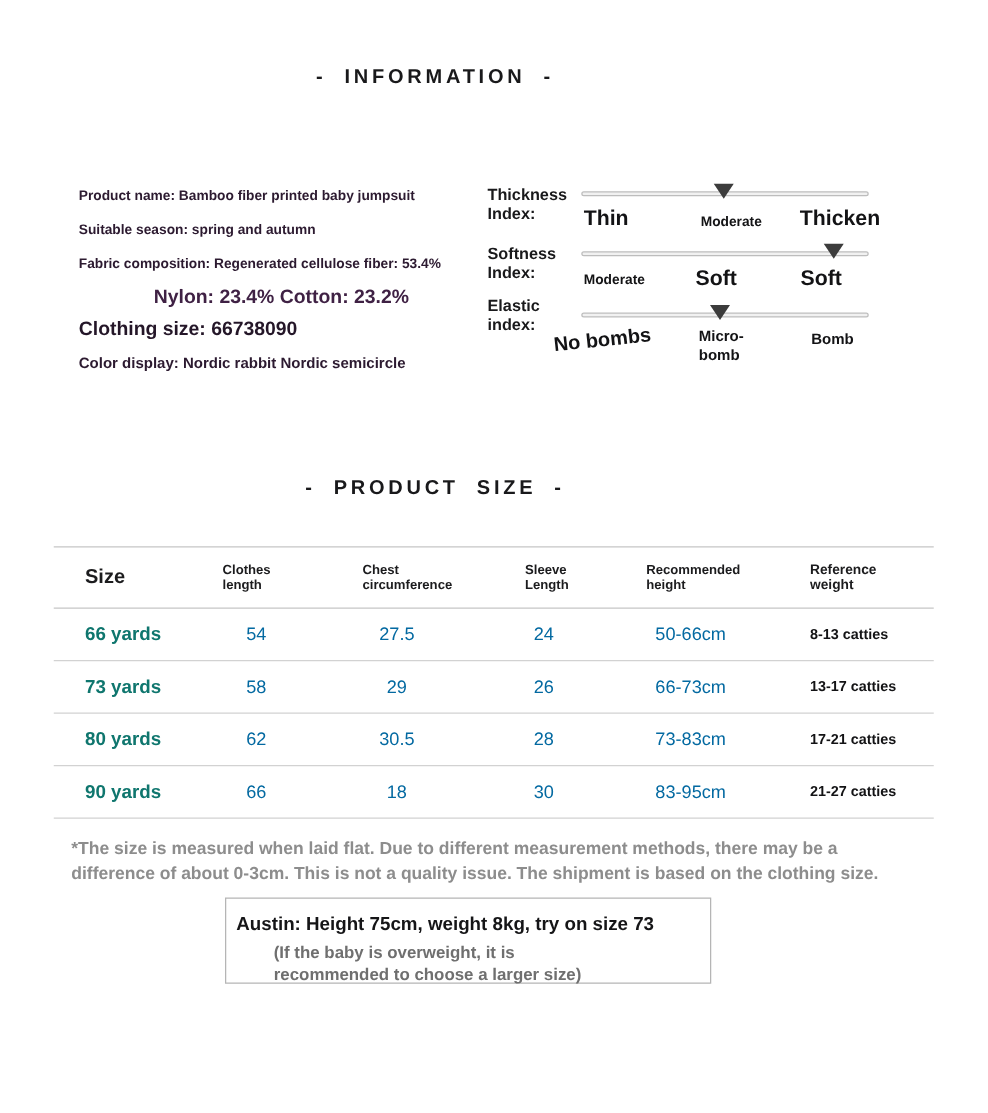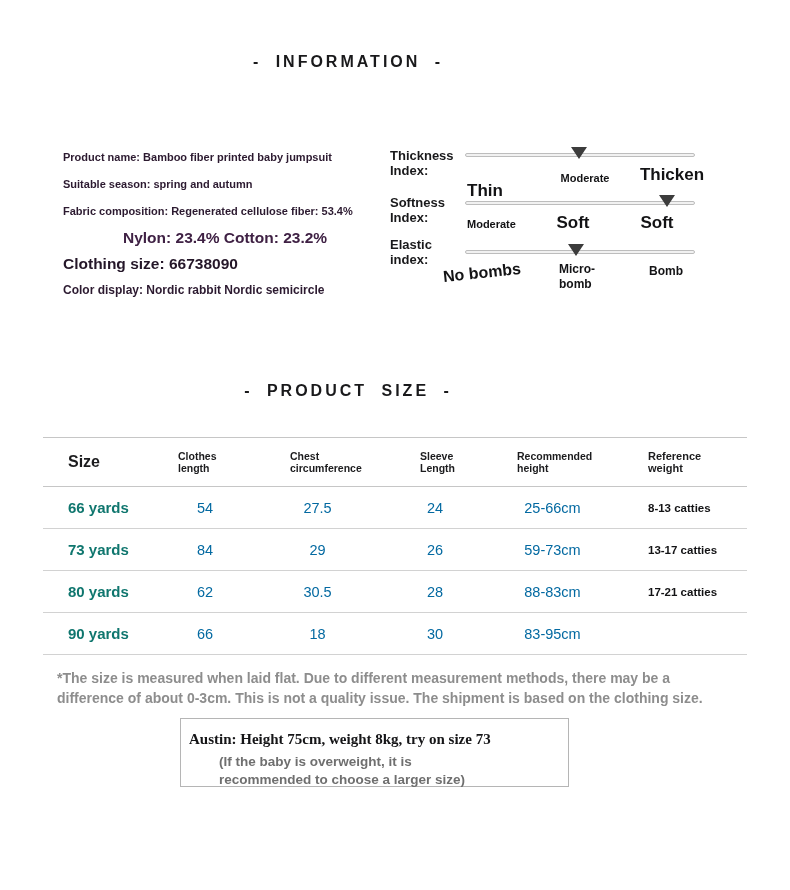--- a/index.html
+++ b/index.html
@@ -50,21 +50,21 @@
     background:#f1f1f1; border:1px solid #bdbdbd; border-radius:2px;
   }
   .idx-marker {
     position:absolute; top:-6px; width:0; height:0;
     border-left:8px solid transparent; border-right:8px solid transparent;
     border-top:12px solid #3c3c3c; transform:translateX(-50%);
   }
   .lvl { position:absolute; font-weight:bold; color:#131315; white-space:pre-line; }
   .lvl-big { font-size:17px; }
   .lvl-sml { font-size:11px;text-align:right; }
-  .t-left  { left:2px;   top:28px; }
+  .t-left  { left:2px;   top:12px; }
   .t-mid   { left:120px; top:19px; transform:translateX(-50%); }
   .t-right { left:207px; top:12px; transform:translateX(-50%); }
   .s-left  { left:2px;   top:17px; }
   .s-mid   { left:108px; top:12px; transform:translateX(-50%); }
   .s-right { left:192px; top:12px; transform:translateX(-50%); }
   .e-left  { left:17px;  top:14px; font-size:16px; transform:translateX(-50%) rotate(-6deg); white-space:nowrap; }
   .e-mid   { left:112px; top:12px; font-size:12px; line-height:15px; transform:translateX(-50%); text-align:left; }
   .e-right { left:201px; top:14px; font-size:12px; transform:translateX(-50%); }
 
   
@@ -92,21 +92,21 @@
   .td.c6 { justify-content:flex-start; padding-left:23px; font-weight:bold; color:#131315; font-size:11.5px; }
 
   
   .footnote {
     left:57px; top:668px; width:694px; font-size:14px; font-weight:bold;
     color:#8d8d8d; line-height:20px; white-space:pre-line;
   }
 
   
   .try-box { left:180px; top:718px; width:389px; height:69px; border:1px solid #b5b5b5; background:#ffffff; }
-  .try-line1 { margin:12px 0 0 8px;  font-size:15px;   font-weight:bold; color:#151517;font-family:Liberation Serif, serif; }
+  .try-line1 { margin:12px 0 0 8px;  font-size:15px;   font-weight:bold; color:#151517; }
   .try-line2 { margin:5px 0 0 38px; font-size:13.5px; font-weight:bold; color:#6f6f6f; line-height:18px; white-space:pre-line; }
 </style>
 </head>
 <body>
 
 <div class="page">
 
   <div class="abs sec-title" id="info-title">- INFORMATION -</div>
 
   <div class="abs pi-sm" id="pi-1">Product name: Bamboo fiber printed baby jumpsuit</div>
@@ -171,45 +171,46 @@
       <div class="th c5">Recommended
 height</div>
       <div class="th c6">Reference
 weight</div>
     </div>
     <div class="tbl-row">
       <div class="td c1">66 yards</div>
       <div class="td c2">54</div>
       <div class="td c3">27.5</div>
       <div class="td c4">24</div>
-      <div class="td c5">25-66cm</div>
+      <div class="td c5">50-66cm</div>
       <div class="td c6">8-13 catties</div>
     </div>
     <div class="tbl-row">
       <div class="td c1">73 yards</div>
-      <div class="td c2">84</div>
+      <div class="td c2">58</div>
       <div class="td c3">29</div>
       <div class="td c4">26</div>
-      <div class="td c5">59-73cm</div>
+      <div class="td c5">66-73cm</div>
       <div class="td c6">13-17 catties</div>
     </div>
     <div class="tbl-row">
       <div class="td c1">80 yards</div>
       <div class="td c2">62</div>
       <div class="td c3">30.5</div>
       <div class="td c4">28</div>
-      <div class="td c5">88-83cm</div>
+      <div class="td c5">73-83cm</div>
       <div class="td c6">17-21 catties</div>
     </div>
     <div class="tbl-row">
       <div class="td c1">90 yards</div>
       <div class="td c2">66</div>
       <div class="td c3">18</div>
       <div class="td c4">30</div>
       <div class="td c5">83-95cm</div>
+      <div class="td c6">21-27 catties</div>
     </div>
   </div>
 
   <div class="abs footnote">*The size is measured when laid flat. Due to different measurement methods, there may be a
 difference of about 0-3cm. This is not a quality issue. The shipment is based on the clothing size.</div>
 
   <div class="abs try-box">
     <div class="try-line1">Austin: Height 75cm, weight 8kg, try on size 73</div>
     <div class="try-line2">(If the baby is overweight, it is
 recommended to choose a larger size)</div>

